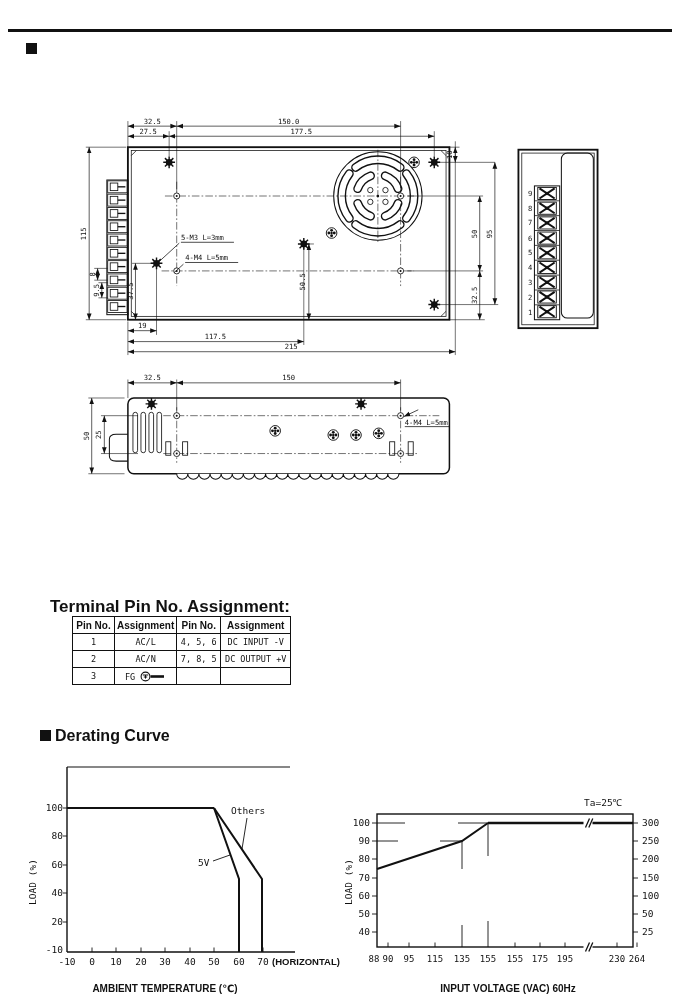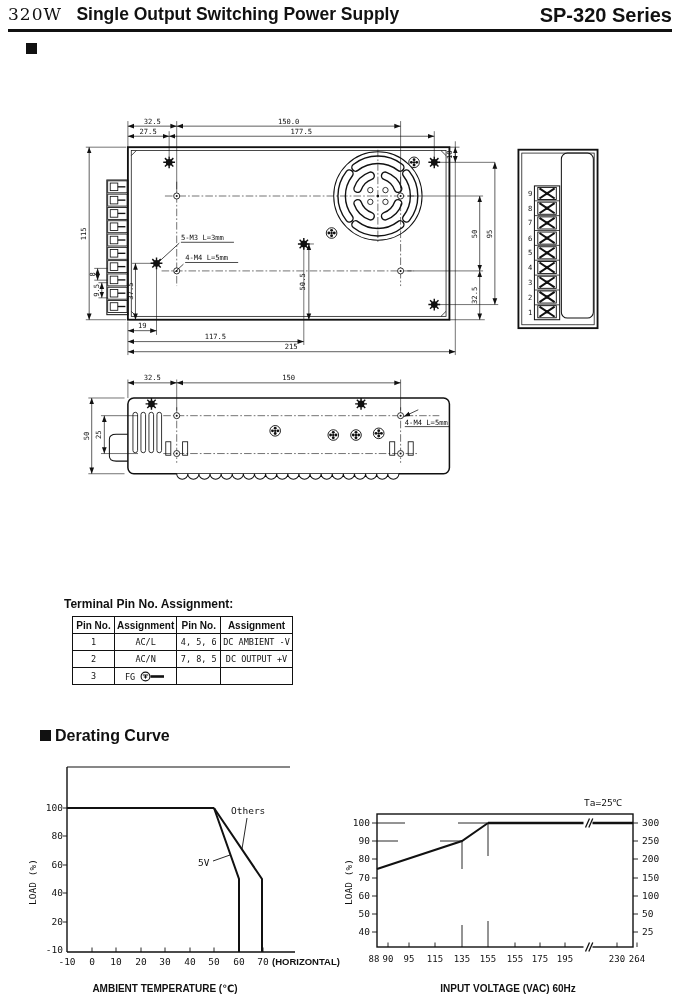--- a/index.html
+++ b/index.html
@@ -7,21 +7,21 @@
         font-family:"Liberation Sans","DejaVu Sans",sans-serif;overflow:hidden;margin:0 auto}
   .abs{position:absolute}
   .header{position:absolute;left:8px;top:4px;width:664px;white-space:nowrap}
   .wattage{font:17px "DejaVu Serif",serif;letter-spacing:1px}
   .h-title{font-weight:bold;font-size:17.5px;margin-left:10px}
   .series{float:right;font-weight:bold;font-size:20px}
   .rule{position:absolute;left:8px;top:29px;width:664px;height:2.5px;background:#111}
   .sec{position:absolute;font-weight:bold;white-space:nowrap}
   .sec .sq{display:inline-block;width:11px;height:11px;background:#111;margin-right:4px}
   .sec-outline{left:26px;top:40px;font-size:15.5px}
-  .sec-terminal{left:64px;top:597px;font-size:12px}
+  .sec-terminal{left:50px;top:597px;font-size:17px}
   .sec-chart{font-size:16px}
   .t5v{font-family:"DejaVu Serif",serif;font-weight:normal;font-size:15px;margin-left:2px}
   table.pins{position:absolute;left:72px;top:616px;border-collapse:collapse;table-layout:fixed}
   table.pins th,table.pins td{border:1px solid #111;text-align:center;padding:0 2px;height:16px;overflow:hidden;white-space:nowrap}
   table.pins th{font:bold 10px "Liberation Sans","DejaVu Sans",sans-serif}
   table.pins td{font:8.5px "DejaVu Sans Mono",monospace}
   .fg-cell{white-space:nowrap}
   
   .ln1{fill:none;stroke:#111;stroke-width:1}
   .ln09{fill:none;stroke:#111;stroke-width:.9}
@@ -45,25 +45,20 @@
   .ct9{font:9px "DejaVu Sans Mono",monospace}
   .bt{font:bold 10px "Liberation Sans","DejaVu Sans",sans-serif}
   .bt95{font:bold 9.5px "Liberation Sans","DejaVu Sans",sans-serif}
   .mid{text-anchor:middle}.endt{text-anchor:end}
 </style>
 </head>
 <body>
 
 <div class="page">
 
-  <div class="header">
-    <span class="wattage">320W</span>
-    <span class="h-title">Single Output Switching Power Supply</span>
-    <span class="series">SP-320 Series</span>
-  </div>
   <div class="rule"></div>
 
   <div class="sec sec-outline">
     <span class="sq"></span>
   </div>
 
   <svg class="abs" style="left:0;top:95px" width="680" height="505" viewBox="0 95 680 600">
     <defs>
       <marker id="arr" viewBox="0 0 8 8" refX="7.5" refY="4" markerWidth="8" markerHeight="8" orient="auto-start-reverse" markerUnits="userSpaceOnUse">
         <path d="M0,1.2 L7.5,4 L0,6.8 Z" fill="#111"></path>
@@ -290,21 +285,21 @@
         <th>Assignment</th>
         <th>Pin No.</th>
         <th>Assignment</th>
       </tr>
     </thead>
     <tbody>
       <tr>
         <td>1</td>
         <td>AC/L</td>
         <td>4, 5, 6</td>
-        <td>DC AMBIENT -V</td>
+        <td>DC INPUT -V</td>
       </tr>
       <tr>
         <td>2</td>
         <td>AC/N</td>
         <td>7, 8, 5</td>
         <td>DC OUTPUT +V</td>
       </tr>
       <tr>
         <td>3</td>
         <td class="fg-cell">

